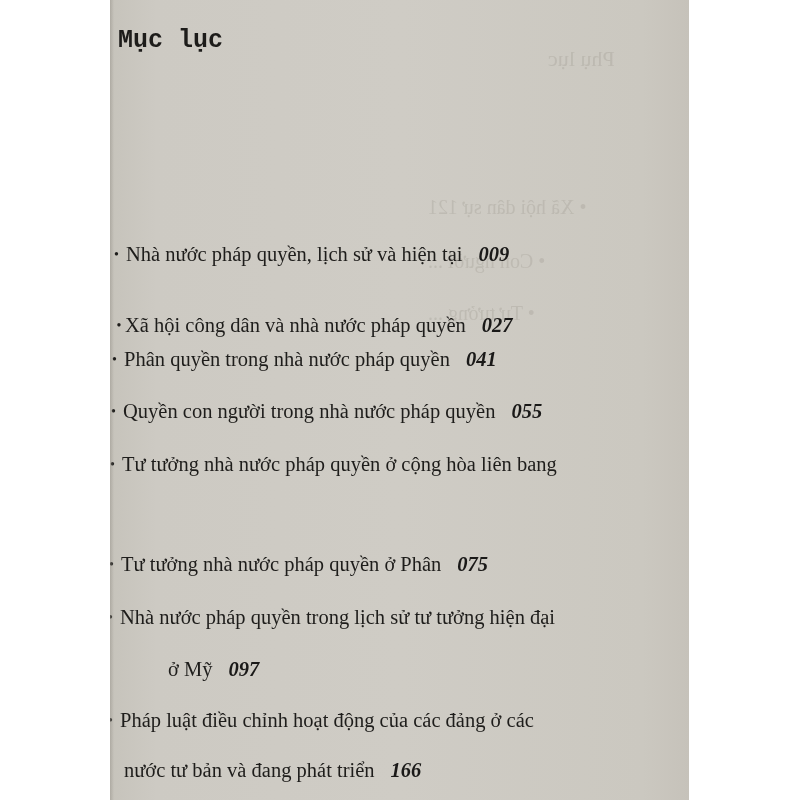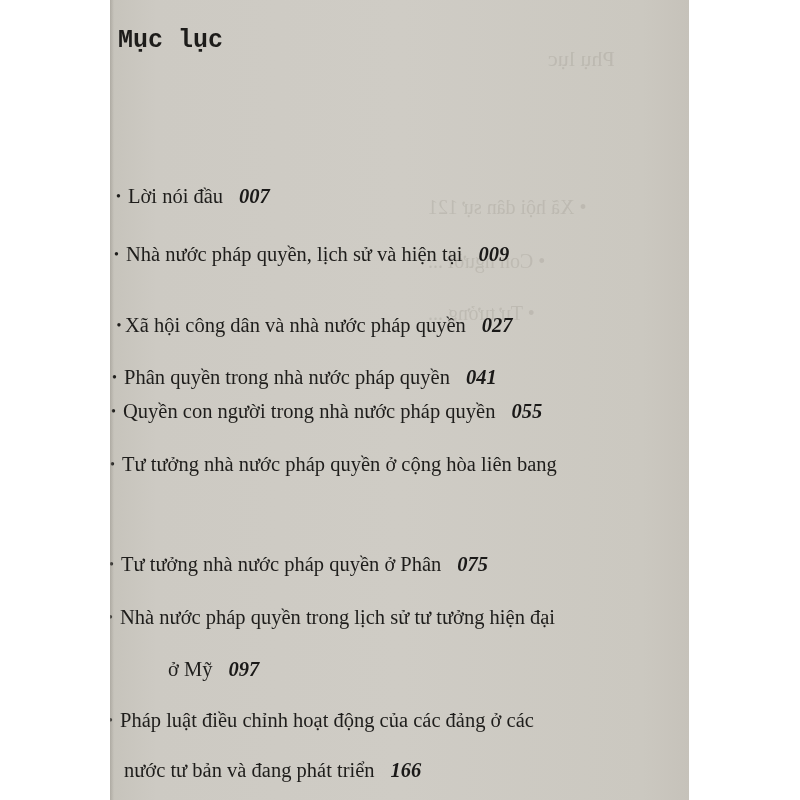--- a/index.html
+++ b/index.html
@@ -34,33 +34,30 @@
 
 <div class="page">
 
   <div class="bleed" style="left:438px; top:46px; font-size:22px;">Phụ lục</div>
   <div class="bleed" style="left:318px; top:196px;">• Xã hội dân sự 121</div>
   <div class="bleed" style="left:318px; top:250px;">• Con người ...</div>
   <div class="bleed" style="left:318px; top:302px;">• Tư tưởng ...</div>
 
   <div class="title">Mục lục</div>
 
-  <div class="entry" style="left:8px; top:184px;">
-    <span class="bullet">•</span><span>Lời nói đầu</span><span class="pg">007</span>
-  </div>
 
   <div class="entry" style="left:6px; top:242px;">
     <span class="bullet">•</span><span>Nhà nước pháp quyền, lịch sử và hiện tại</span><span class="pg">009</span>
   </div>
 
   <div class="entry" style="left:5px; top:313px;text-align:center;">
     <span class="bullet">•</span><span>Xã hội công dân và nhà nước pháp quyền</span><span class="pg">027</span>
   </div>
 
-  <div class="entry" style="left:4px; top:365px;">
+  <div class="entry" style="left:4px; top:347px;">
     <span class="bullet">•</span><span>Phân quyền trong nhà nước pháp quyền</span><span class="pg">041</span>
   </div>
 
   <div class="entry" style="left:3px; top:399px;">
     <span class="bullet">•</span><span>Quyền con người trong nhà nước pháp quyền</span><span class="pg">055</span>
   </div>
 
   <div class="entry" style="left:2px; top:452px;">
     <span class="bullet">•</span><span>Tư tưởng nhà nước pháp quyền ở cộng hòa liên bang</span>
   </div>

